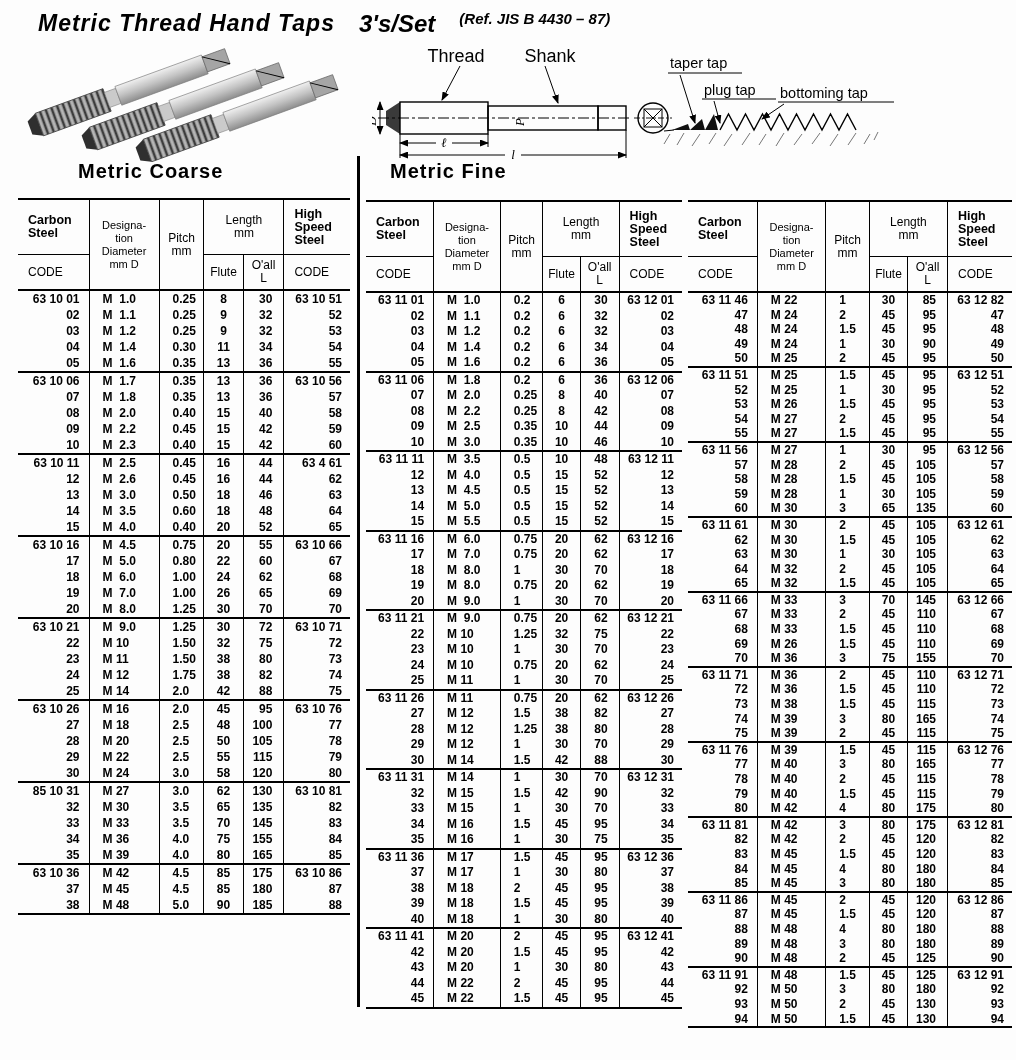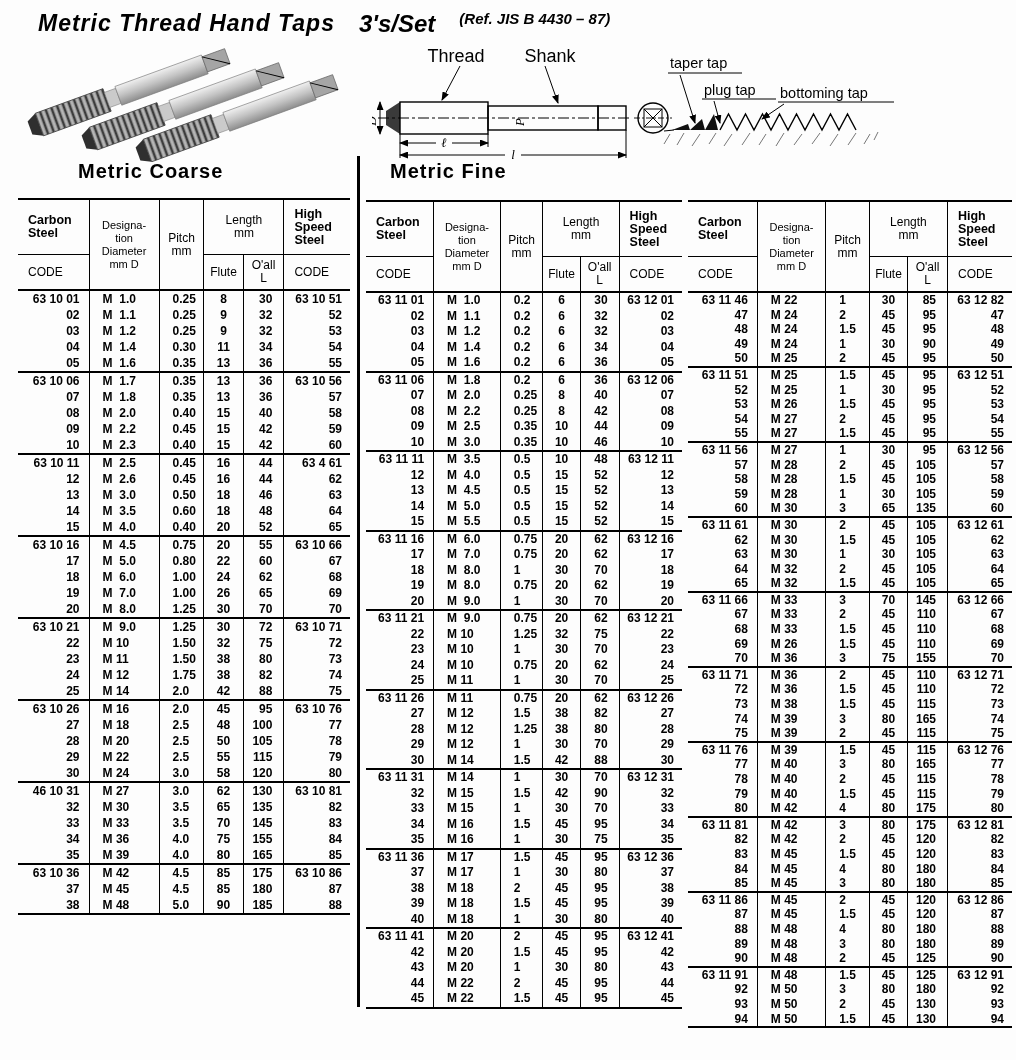--- a/index.html
+++ b/index.html
@@ -462,21 +462,21 @@
         </tr>
         <tr>
           <td class="c0">30</td>
           <td class="c1 bl">M 24</td>
           <td class="c2 bl">3.0</td>
           <td class="c3 bl">58</td>
           <td class="c4 bl">120</td>
           <td class="c5 bl">80</td>
         </tr>
         <tr class="bs">
-          <td class="c0">46 10 31</td>
+          <td class="c0">85 10 31</td>
           <td class="c1 bl">M 27</td>
           <td class="c2 bl">3.0</td>
           <td class="c3 bl">62</td>
           <td class="c4 bl">130</td>
           <td class="c5 bl">63 10 81</td>
         </tr>
         <tr>
           <td class="c0">32</td>
           <td class="c1 bl">M 30</td>
           <td class="c2 bl">3.5</td>

